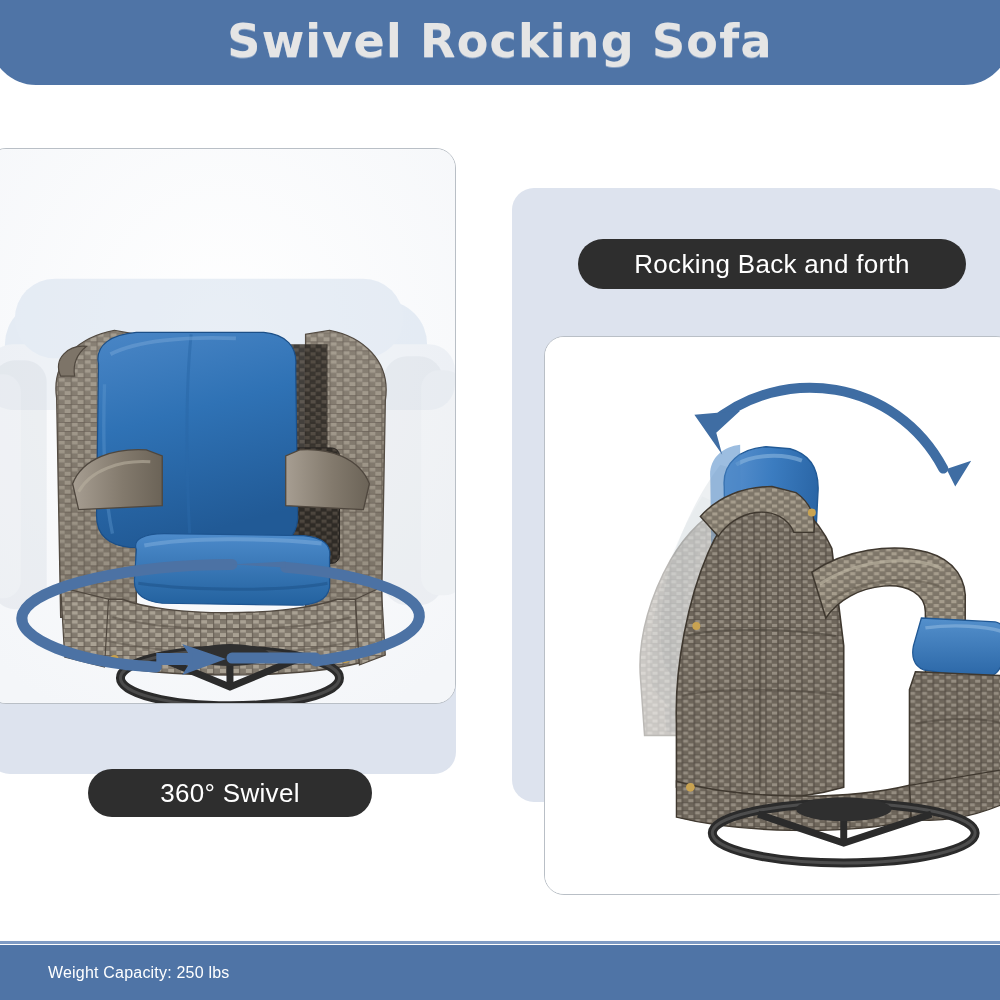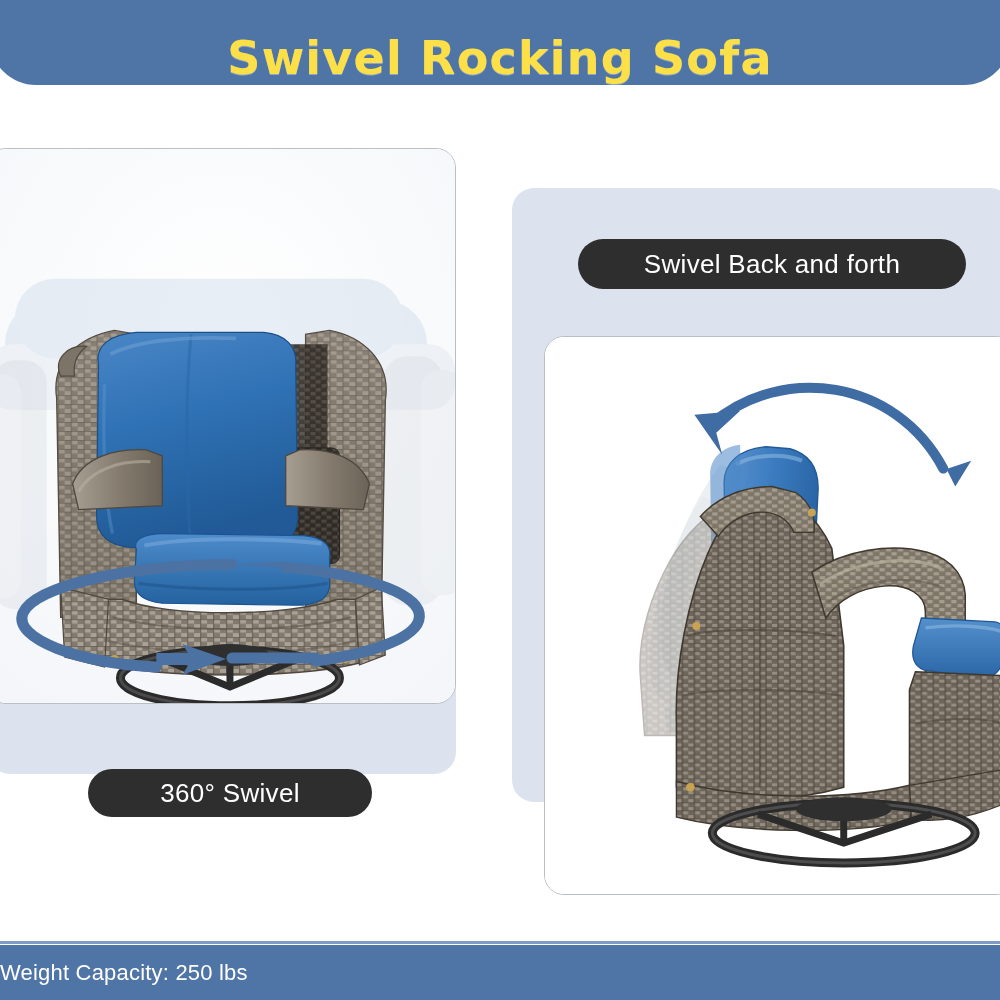--- a/index.html
+++ b/index.html
@@ -12,24 +12,25 @@
   .page { position:relative; width:1000px; height:1000px; background:#ffffff; }
 
   
   .header-banner {
     position:absolute; left:-10px; top:-12px; width:1020px; height:97px;
     background:#4f74a6;
     border-bottom-left-radius:46px; border-bottom-right-radius:46px;
     display:flex; align-items:flex-end; justify-content:center;
   }
   .header-title {
-    color:#fde047;
+    color:#e5e5e5;
     font-family:"DejaVu Sans", sans-serif;
     font-size:46px; font-weight:700;
     letter-spacing:1.2px;
+    padding-bottom:17px;
     white-space:nowrap;
     text-shadow:0 1px 0 rgba(255,255,255,.35);
   }
 
   
   .backdrop {
     position:absolute;
     background:#dde3ee;
   }
   .backdrop-left {
@@ -67,21 +68,21 @@
   .pill-swivel  { left:88px;  top:769px; width:284px; height:48px;text-align:right; }
   .pill-rocking { left:578px; top:239px; width:388px; height:50px; }
 
   
   .footer-bar {
     position:absolute; left:0; top:945px; width:1000px; height:55px;
     background:#4f74a6;
     display:flex; align-items:center;
   }
   .footer-text {
-    color:#ffffff; font-size:22px; letter-spacing:.2px;
+    color:#ffffff; font-size:16px; padding-left:48px; letter-spacing:.2px;
   }
   .footer-rule {
     position:absolute; left:0; top:941px; width:1000px; height:3px;
     background:#7f9bc4;
   }
 </style>
 </head>
 <body>
 
 <div class="page">
@@ -298,21 +299,21 @@
 
       <g fill="none" stroke="#3f6da3" stroke-width="10" stroke-linecap="round">
         <path d="M166 88 C238 26 352 42 400 132"></path>
       </g>
       <path d="M150 78 L196 74 L172 96 L178 118 Z" fill="#3f6da3"></path>
       <path d="M412 150 L392 110 L404 132 L428 124 Z" fill="#3f6da3"></path>
     </svg>
   </div>
 
   <div class="pill pill-rocking">
-    <span>Swivel Back and forth</span>
+    <span>Rocking Back and forth</span>
   </div>
 
   <div class="pill pill-swivel">
     <span>360° Swivel</span>
   </div>
 
   <div class="footer-rule"></div>
   <div class="footer-bar">
     <div class="footer-text">Weight Capacity: 250 lbs</div>
   </div>

